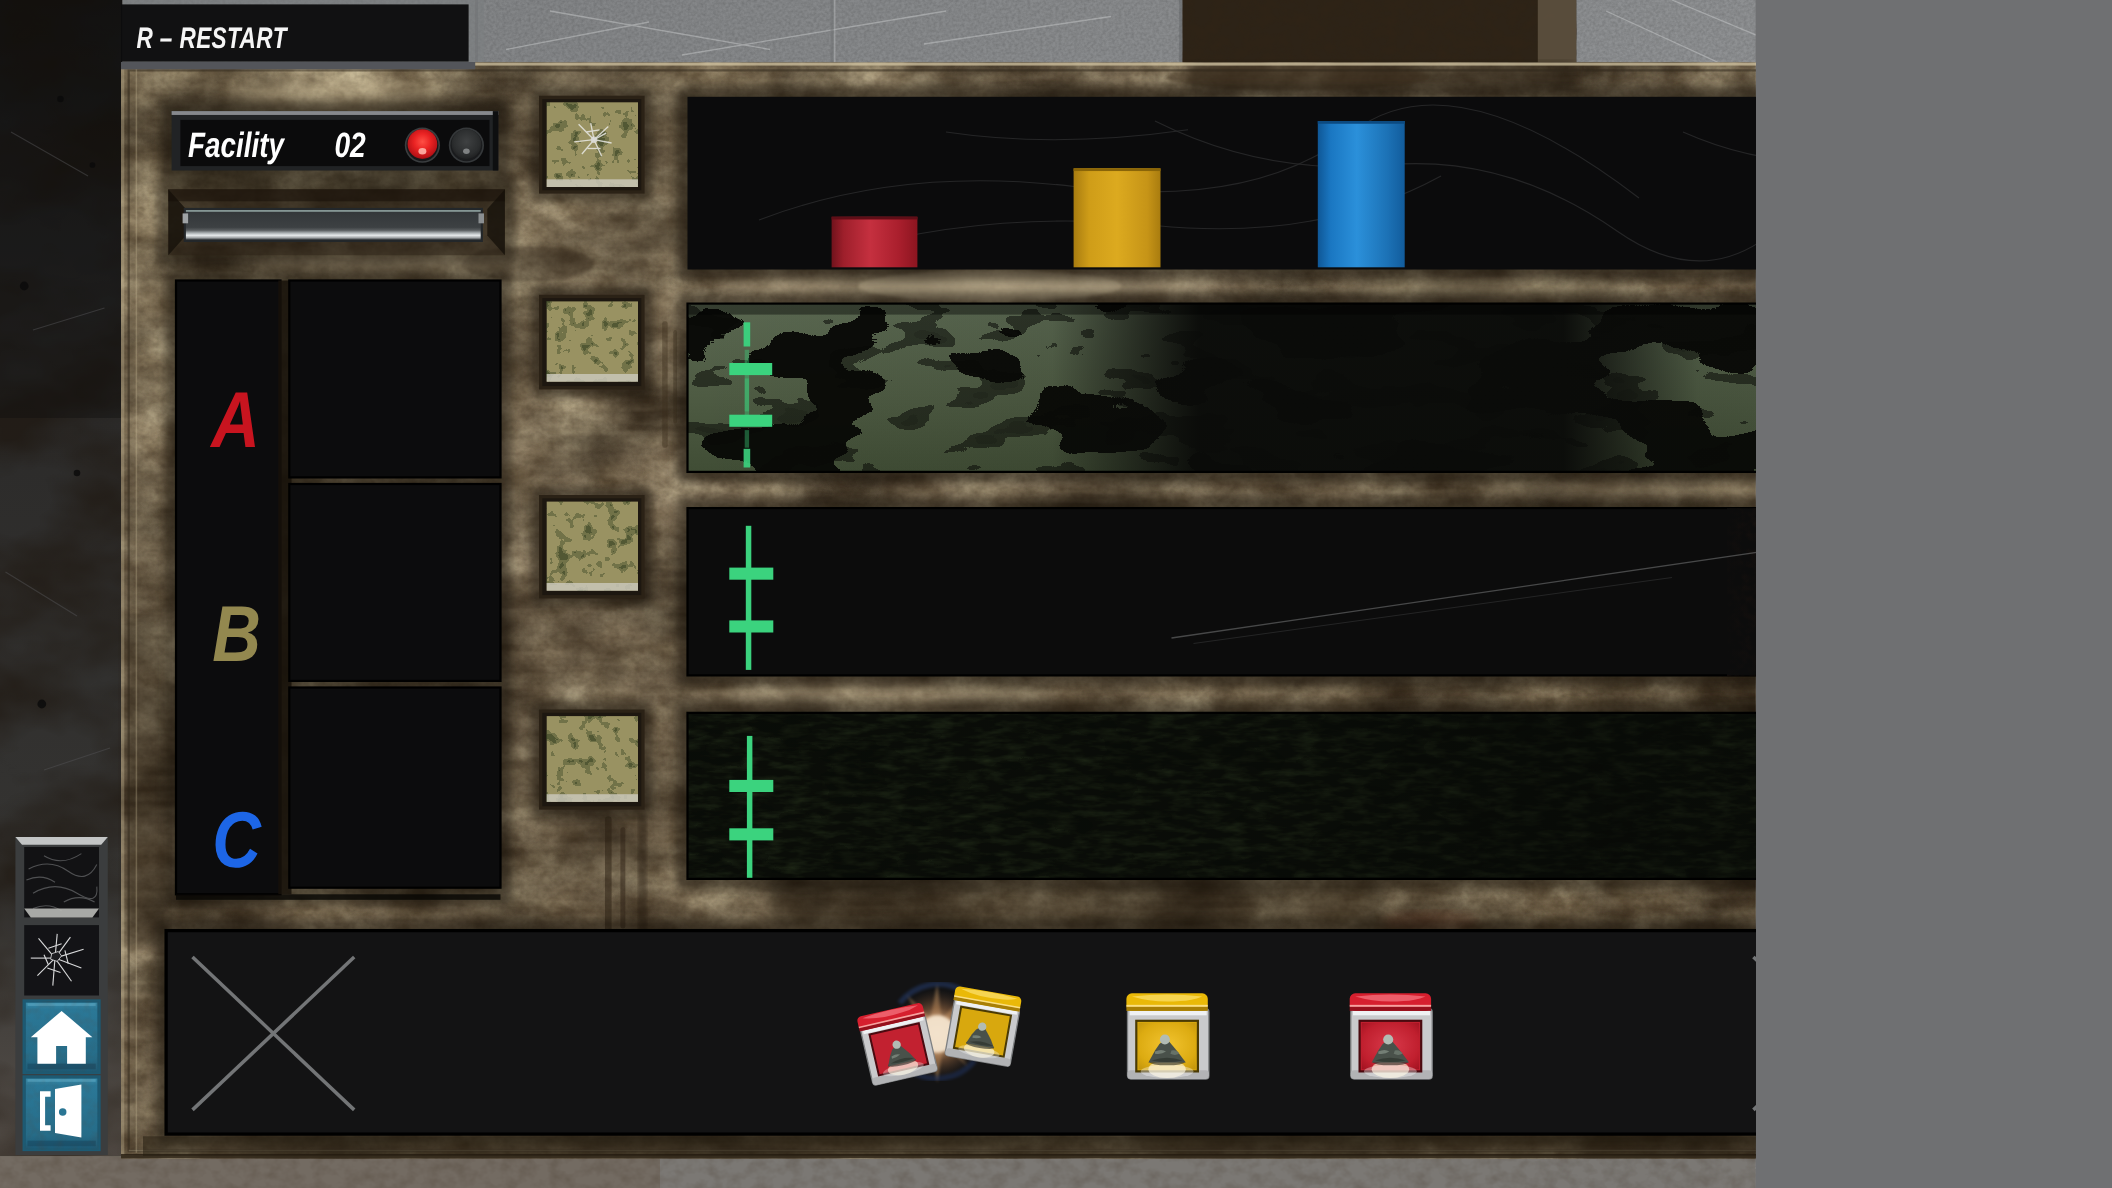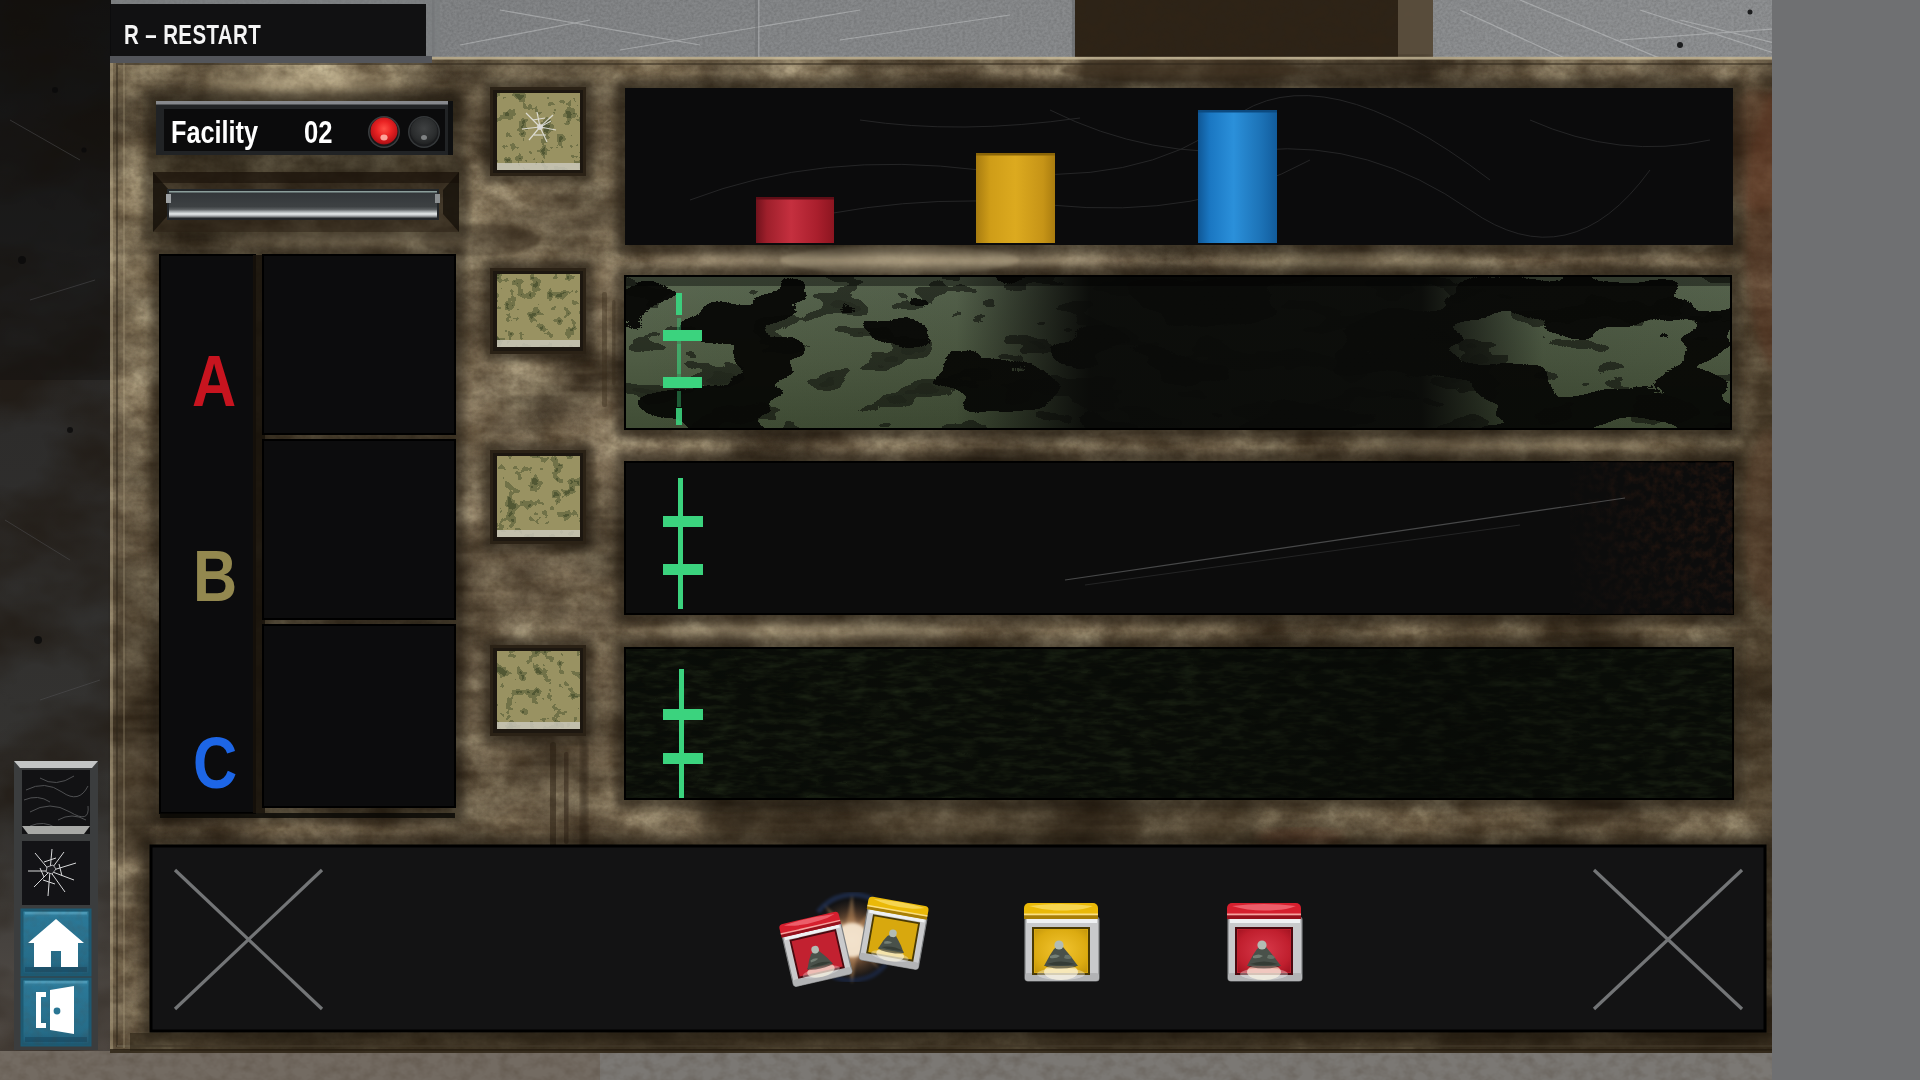--- a/index.html
+++ b/index.html
@@ -1,16 +1,16 @@
 <!DOCTYPE html>
 <html><head>
 <meta charset="utf-8">
 <style>
 html,body{margin:0;padding:0;background:#6f7072;}
-#stage{position:relative;width:1772px;height:1080px;overflow:hidden;font-family:"Liberation Sans",sans-serif;}
+#stage{position:relative;width:1596px;height:1080px;overflow:hidden;font-family:"Liberation Sans",sans-serif;font-style:italic;}
 svg{display:block}
 text{font-family:"Liberation Sans",sans-serif;}
 </style>
 </head>
 <body>
 <div id="stage">
 <svg width="1920" height="1080" viewBox="0 0 1920 1080">
 <defs>
 <linearGradient id="gBg" x1="0" y1="0" x2="1" y2="1">
  <stop offset="0" stop-color="#7e8082"></stop>

